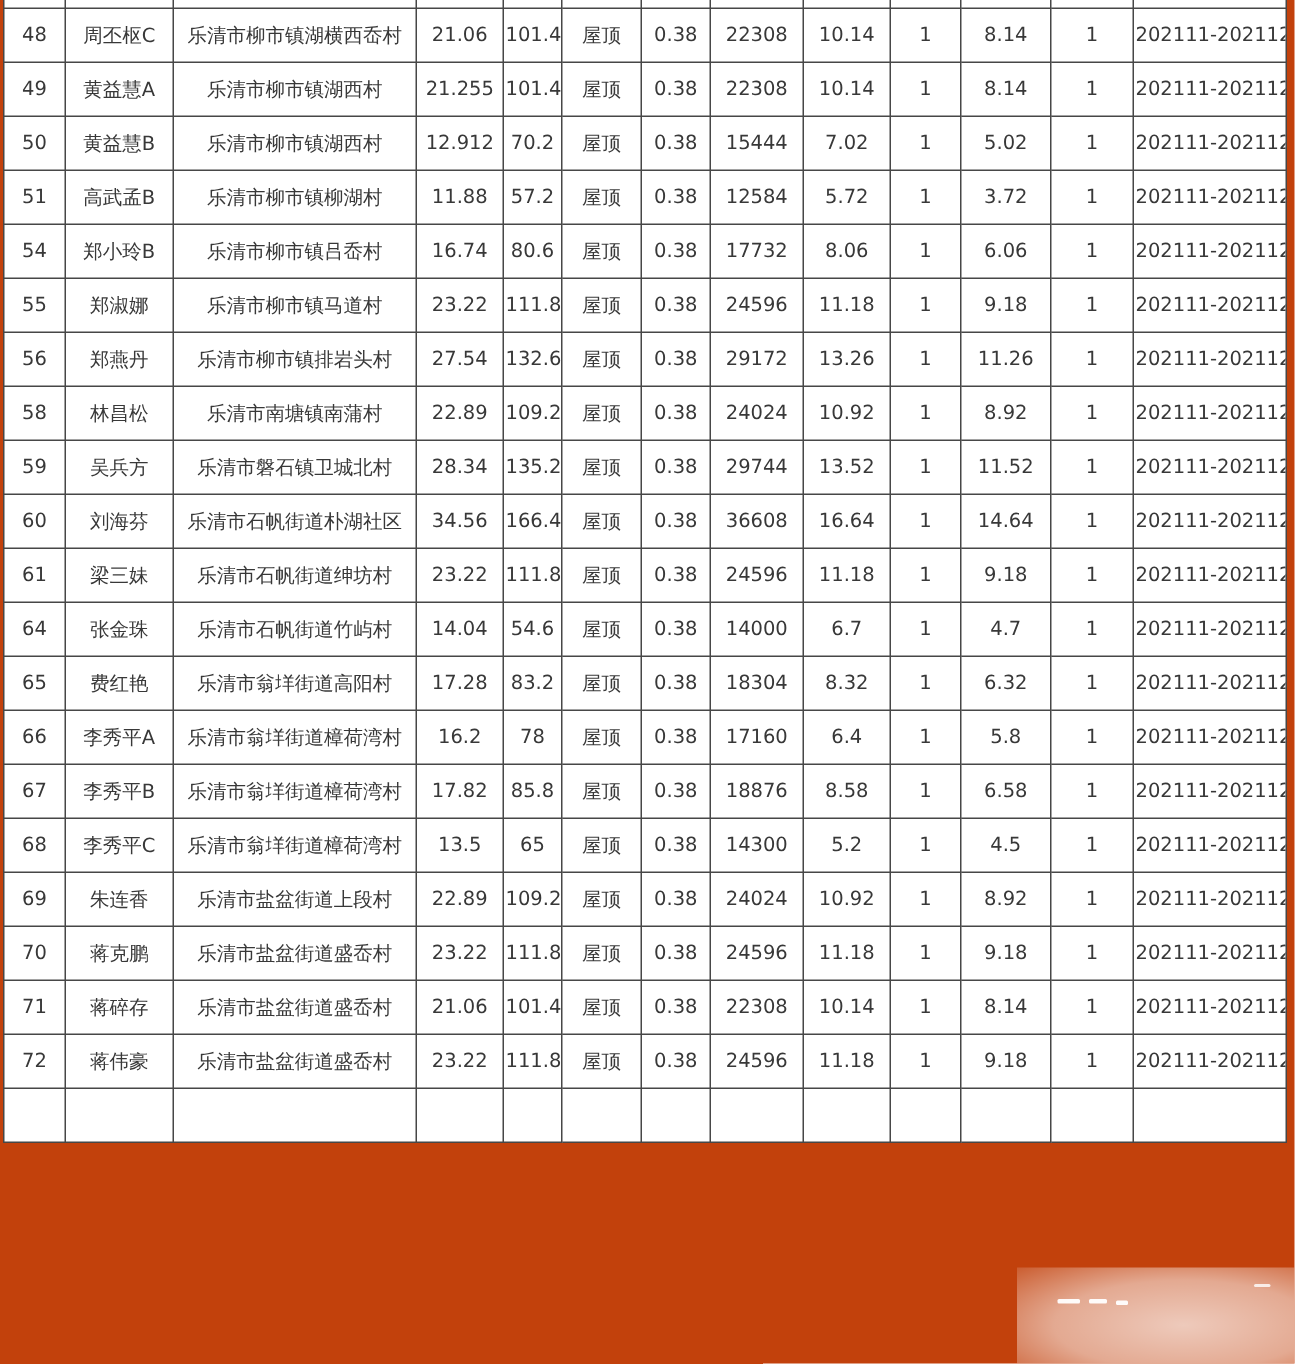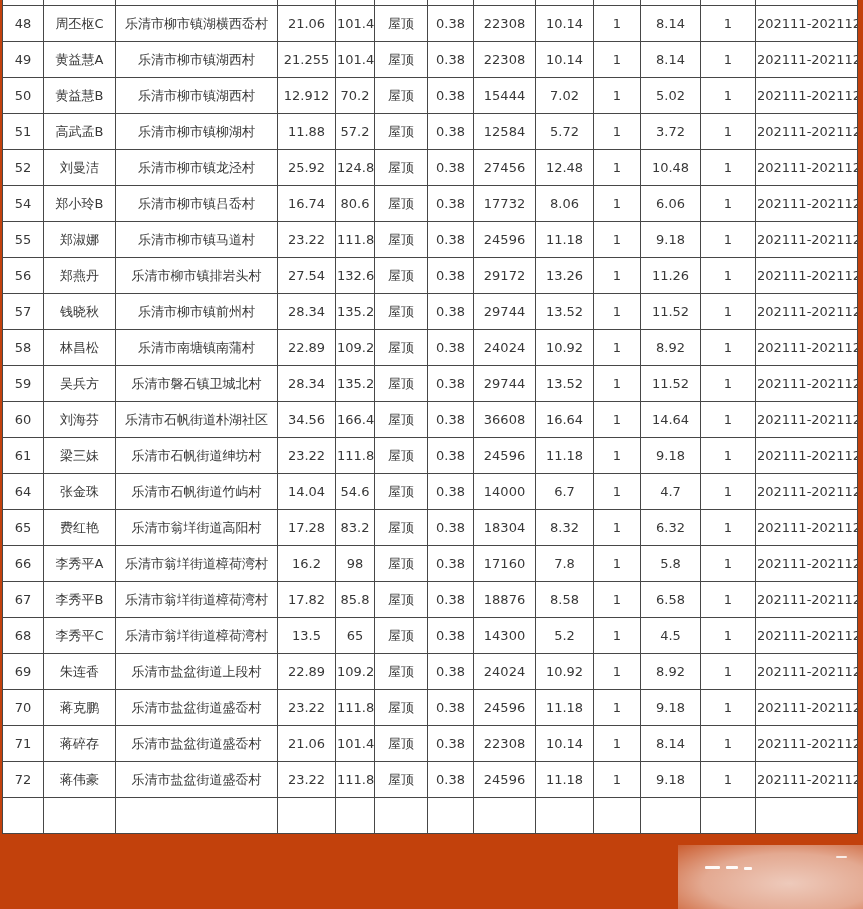--- a/index.html
+++ b/index.html
@@ -140,35 +140,20 @@
           <td class="cn">屋顶</td>
           <td>0.38</td>
           <td>12584</td>
           <td>5.72</td>
           <td>1</td>
           <td>3.72</td>
           <td>1</td>
           <td class="c12td">202111-202112</td>
         </tr>
         <tr>
-          <td>52</td>
-          <td class="cn">刘曼洁</td>
-          <td class="cn">乐清市柳市镇龙泾村</td>
-          <td>25.92</td>
-          <td>124.8</td>
-          <td class="cn">屋顶</td>
-          <td>0.38</td>
-          <td>27456</td>
-          <td>12.48</td>
-          <td>1</td>
-          <td>10.48</td>
-          <td>1</td>
-          <td class="c12td">202111-202112</td>
-        </tr>
-        <tr>
           <td>54</td>
           <td class="cn">郑小玲B</td>
           <td class="cn">乐清市柳市镇吕岙村</td>
           <td>16.74</td>
           <td>80.6</td>
           <td class="cn">屋顶</td>
           <td>0.38</td>
           <td>17732</td>
           <td>8.06</td>
           <td>1</td>
@@ -200,35 +185,20 @@
           <td class="cn">屋顶</td>
           <td>0.38</td>
           <td>29172</td>
           <td>13.26</td>
           <td>1</td>
           <td>11.26</td>
           <td>1</td>
           <td class="c12td">202111-202112</td>
         </tr>
         <tr>
-          <td>57</td>
-          <td class="cn">钱晓秋</td>
-          <td class="cn">乐清市柳市镇前州村</td>
-          <td>28.34</td>
-          <td>135.2</td>
-          <td class="cn">屋顶</td>
-          <td>0.38</td>
-          <td>29744</td>
-          <td>13.52</td>
-          <td>1</td>
-          <td>11.52</td>
-          <td>1</td>
-          <td class="c12td">202111-202112</td>
-        </tr>
-        <tr>
           <td>58</td>
           <td class="cn">林昌松</td>
           <td class="cn">乐清市南塘镇南蒲村</td>
           <td>22.89</td>
           <td>109.2</td>
           <td class="cn">屋顶</td>
           <td>0.38</td>
           <td>24024</td>
           <td>10.92</td>
           <td>1</td>
@@ -309,25 +279,25 @@
           <td>1</td>
           <td>6.32</td>
           <td>1</td>
           <td class="c12td">202111-202112</td>
         </tr>
         <tr>
           <td>66</td>
           <td class="cn">李秀平A</td>
           <td class="cn">乐清市翁垟街道樟荷湾村</td>
           <td>16.2</td>
-          <td>98</td>
+          <td>78</td>
           <td class="cn">屋顶</td>
           <td>0.38</td>
           <td>17160</td>
-          <td>7.8</td>
+          <td>6.4</td>
           <td>1</td>
           <td>5.8</td>
           <td>1</td>
           <td class="c12td">202111-202112</td>
         </tr>
         <tr>
           <td>67</td>
           <td class="cn">李秀平B</td>
           <td class="cn">乐清市翁垟街道樟荷湾村</td>
           <td>17.82</td>

